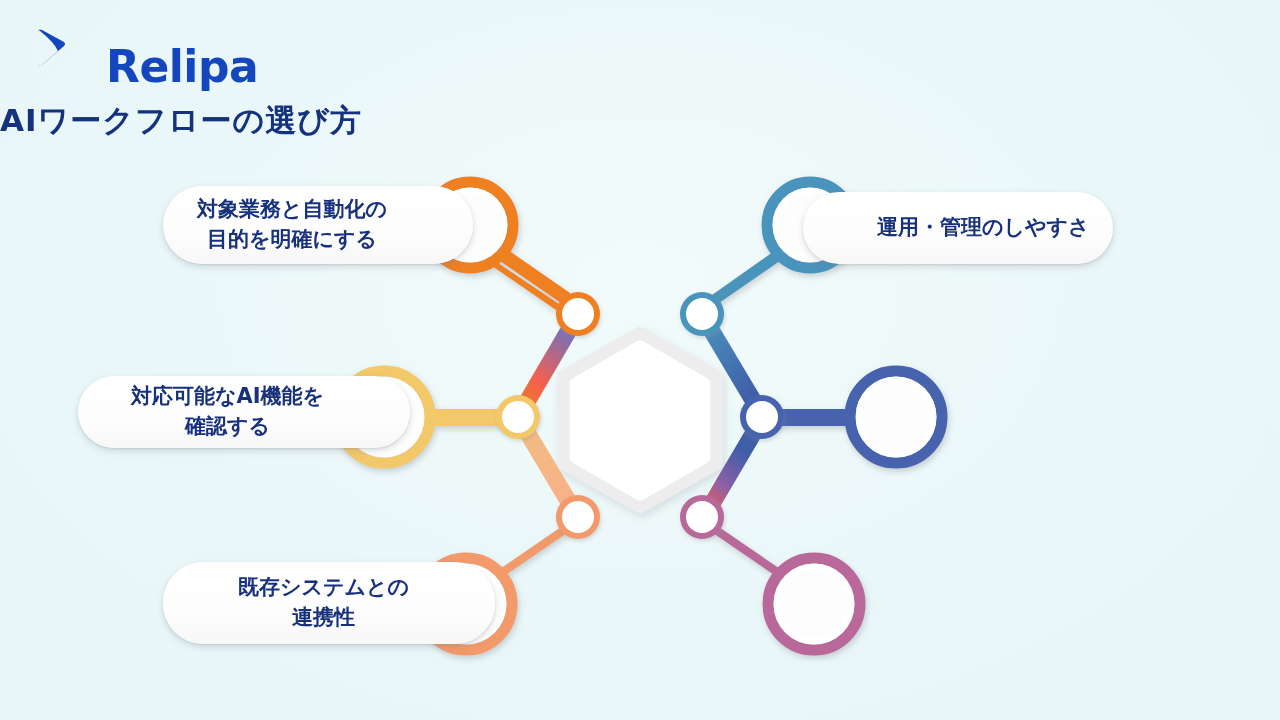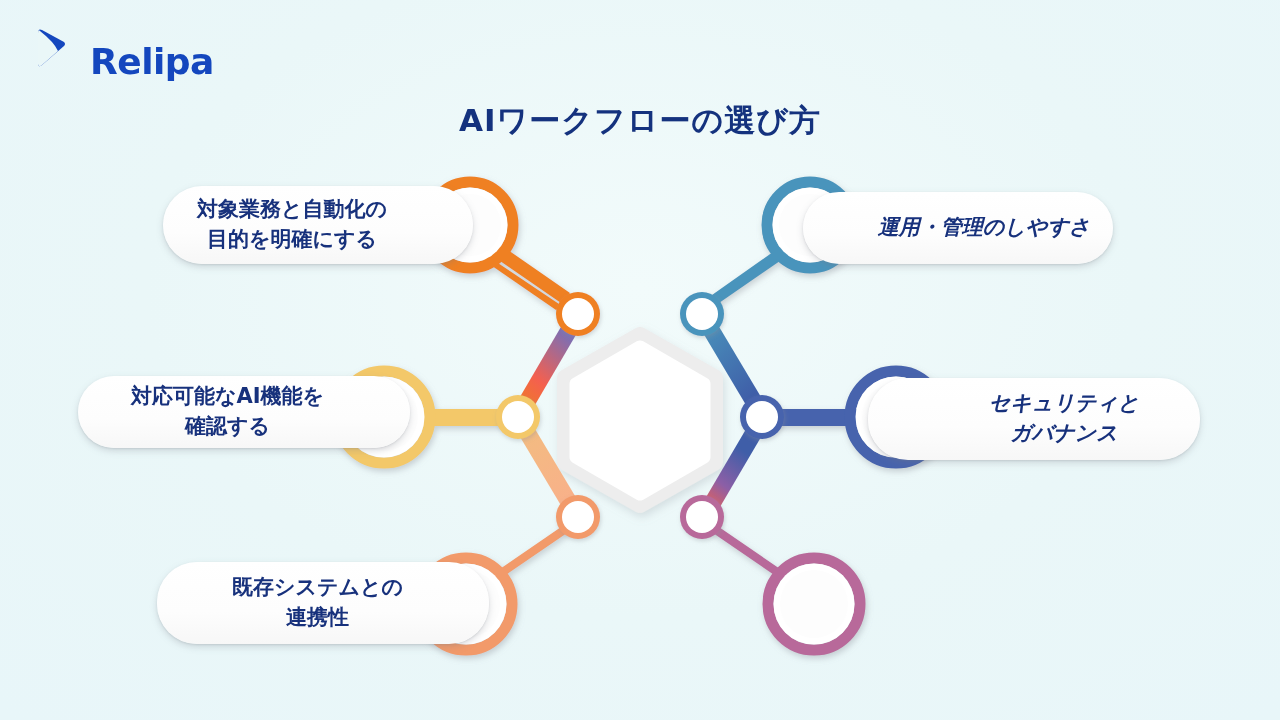--- a/index.html
+++ b/index.html
@@ -24,36 +24,36 @@
   
   #logo {
     position: absolute;
     left: 34px;
     top: 24px;
     width: 200px;
     height: 60px;
   }
   #logo-text {
     position: absolute;
-    left: 56px;
+    left: 72px;
     top: 17px;
-    font-size: 36px;
+    font-size: 44px;
     font-weight: bold;
     letter-spacing: -0.5px;
     color: #1447be;
     font-family: "DejaVu Sans", "Liberation Sans", sans-serif;
   }
 
   
   #title {
     position: absolute;
     left: 0;
     top: 100px;
     width: 1280px;
-    text-align: center;
+    text-align: left;
     font-size: 31px;
     font-weight: bold;
     color: #14327e;
     letter-spacing: 1px;
     font-family: "DejaVu Sans", "Liberation Sans", sans-serif;
   }
 
   
   #graphic {
     position: absolute;
@@ -75,30 +75,30 @@
   }
   .pill-text {
     font-size: 21px;
     font-weight: bold;
     color: #17317c;
     line-height: 1.42;
     font-family: "DejaVu Sans", "Liberation Sans", sans-serif;
     white-space: pre-line;
   }
   .pill.left  { justify-content: flex-end; }
-  .pill.right { justify-content: center; font-style: italic; }
+  .pill.right { justify-content: flex-start; }
   .pill.left .pill-text  { text-align: center; padding-left: 26px; padding-right: 86px; }
   .pill.right .pill-text { text-align: center; padding-right: 26px; padding-left: 86px; }
 
   
   #pill-0 { left: 163px; top: 186px;  width: 310px; height: 78px; }
   #pill-1 { left: 803px; top: 192px;  width: 310px; height: 72px; }
   #pill-2 { left:  78px; top: 376px;  width: 332px; height: 72px; }
   #pill-3 { left: 868px; top: 378px;  width: 332px; height: 82px; }
-  #pill-4 { left: 157px; top: 562px;  width: 332px; height: 82px; }
+  #pill-4 { left: 163px; top: 562px;  width: 332px; height: 82px; }
   #pill-5 { left: 803px; top: 562px;  width: 320px; height: 82px; }
 
   #pill-1 .pill-text { padding-left: 74px; padding-right: 22px; }
   #pill-5 .pill-text { padding-left: 86px; padding-right: 20px; }
 </style>
 </head>
 <body>
 
 <div id="slide">
 
@@ -255,24 +255,20 @@
 
   <div class="pill right" id="pill-1">
     <div class="pill-text">運用・管理のしやすさ</div>
   </div>
 
   <div class="pill left" id="pill-2">
     <div class="pill-text">対応可能なAI機能を
 確認する</div>
   </div>
 
-  <div class="pill right" id="pill-3">
-    <div class="pill-text">セキュリティと
-ガバナンス</div>
-  </div>
 
   <div class="pill left" id="pill-4">
     <div class="pill-text">既存システムとの
 連携性</div>
   </div>
 
 
 </div>
 
 </body></html>

